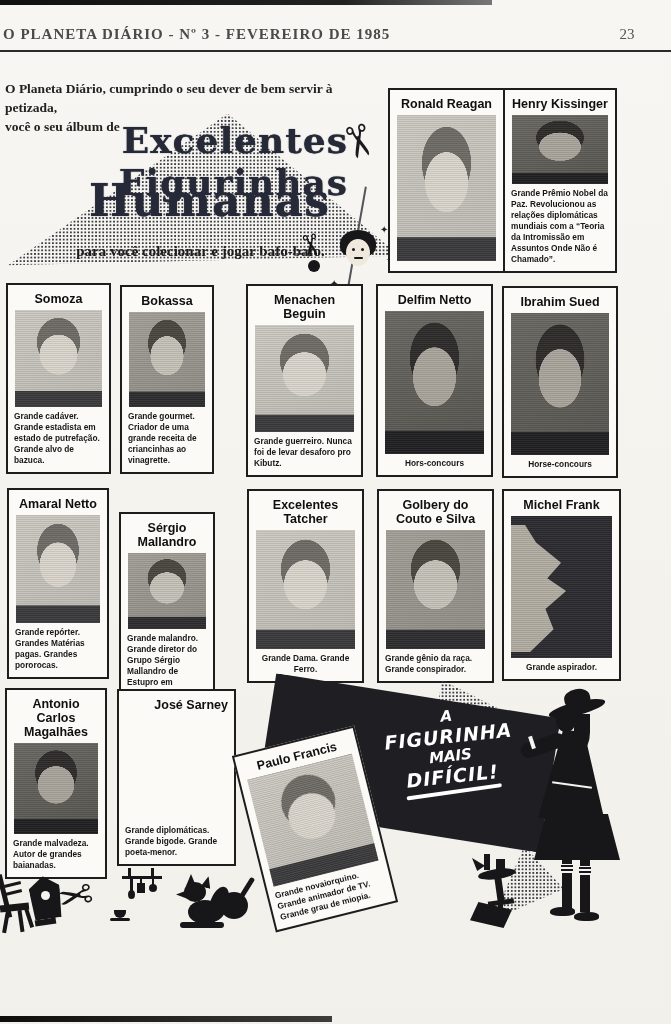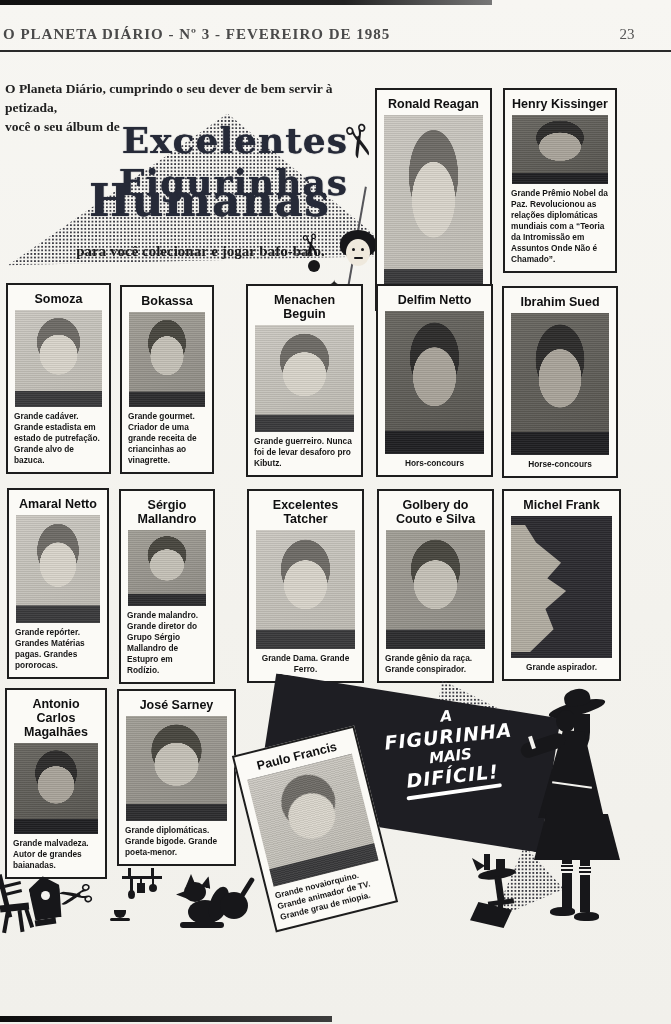--- a/index.html
+++ b/index.html
@@ -109,21 +109,21 @@
       <div style="position:absolute;left:6px;top:9px;width:24px;height:27px;border-radius:50%;background:#efe9dd;"></div>
       <div class="blk" style="left:12px;top:18px;width:3px;height:3px;border-radius:50%;"></div>
       <div class="blk" style="left:21px;top:18px;width:3px;height:3px;border-radius:50%;"></div>
       <div class="blk" style="left:14px;top:27px;width:9px;height:2px;border-radius:2px;"></div>
     </div>
     <span class="sparkle" style="left:82px;top:0;">✦</span>
     <span class="sparkle" style="left:88px;top:30px;">✦</span>
     <span class="sparkle" style="left:32px;top:54px;">✦</span>
   </div>
 
-  <div class="card" style="left:375px;top:88px;width:117px;height:223px;">
+  <div class="card" style="left:388px;top:88px;width:117px;height:185px;">
     <div class="card-name">Ronald Reagan</div>
     <div class="photo t-light"></div>
   </div>
   <div class="card" style="left:503px;top:88px;width:114px;height:185px;">
     <div class="card-name">Henry Kissinger</div>
     <div class="photo t-dark"></div>
     <div class="caption">Grande Prêmio Nobel da Paz. Revolucionou as relações diplomáticas mundiais com a “Teoria da Intromissão em Assuntos Onde Não é Chamado”.</div>
   </div>
 
   <div class="card" style="left:6px;top:283px;width:105px;height:191px;">
@@ -150,21 +150,21 @@
     <div class="card-name">Ibrahim Sued</div>
     <div class="photo t-dark"></div>
     <div class="caption cap-center">Horse-concours</div>
   </div>
 
   <div class="card" style="left:7px;top:488px;width:102px;height:191px;">
     <div class="card-name">Amaral Netto</div>
     <div class="photo t-light"></div>
     <div class="caption">Grande repórter. Grandes Matérias pagas. Grandes pororocas.</div>
   </div>
-  <div class="card" style="left:119px;top:489px;width:96px;height:195px;">
+  <div class="card" style="left:119px;top:512px;width:96px;height:195px;">
     <div class="card-name">Sérgio Mallandro</div>
     <div class="photo t-mid"></div>
     <div class="caption">Grande malandro. Grande diretor do Grupo Sérgio Mallandro de Estupro em Rodízio.</div>
   </div>
   <div class="card" style="left:247px;top:489px;width:117px;height:194px;">
     <div class="card-name">Excelentes Tatcher</div>
     <div class="photo t-light"></div>
     <div class="caption cap-center">Grande Dama. Grande Ferro.</div>
   </div>
   <div class="card" style="left:377px;top:489px;width:117px;height:194px;">
@@ -178,21 +178,21 @@
         <div class="profile"></div>
       </div>
     <div class="caption cap-center">Grande aspirador.</div>
   </div>
 
   <div class="card" style="left:5px;top:688px;width:102px;height:191px;">
     <div class="card-name">Antonio Carlos Magalhães</div>
     <div class="photo t-dark"></div>
     <div class="caption">Grande malvadeza. Autor de grandes baianadas.</div>
   </div>
-  <div class="card" style="left:117px;top:689px;width:119px;height:177px;">
+  <div class="card" style="left:117px;top:689px;width:119px;height:177px;align-items:flex-end;">
     <div class="card-name">José Sarney</div>
     <div class="photo t-mid"></div>
     <div class="caption">Grande diplomáticas. Grande bigode. Grande poeta-menor.</div>
   </div>
 
   <div class="dots dt-banner-top"></div>
   <div class="dots dt-banner-right"></div>
   <div class="dots dt-bottom"></div>
 
   <div class="banner">

